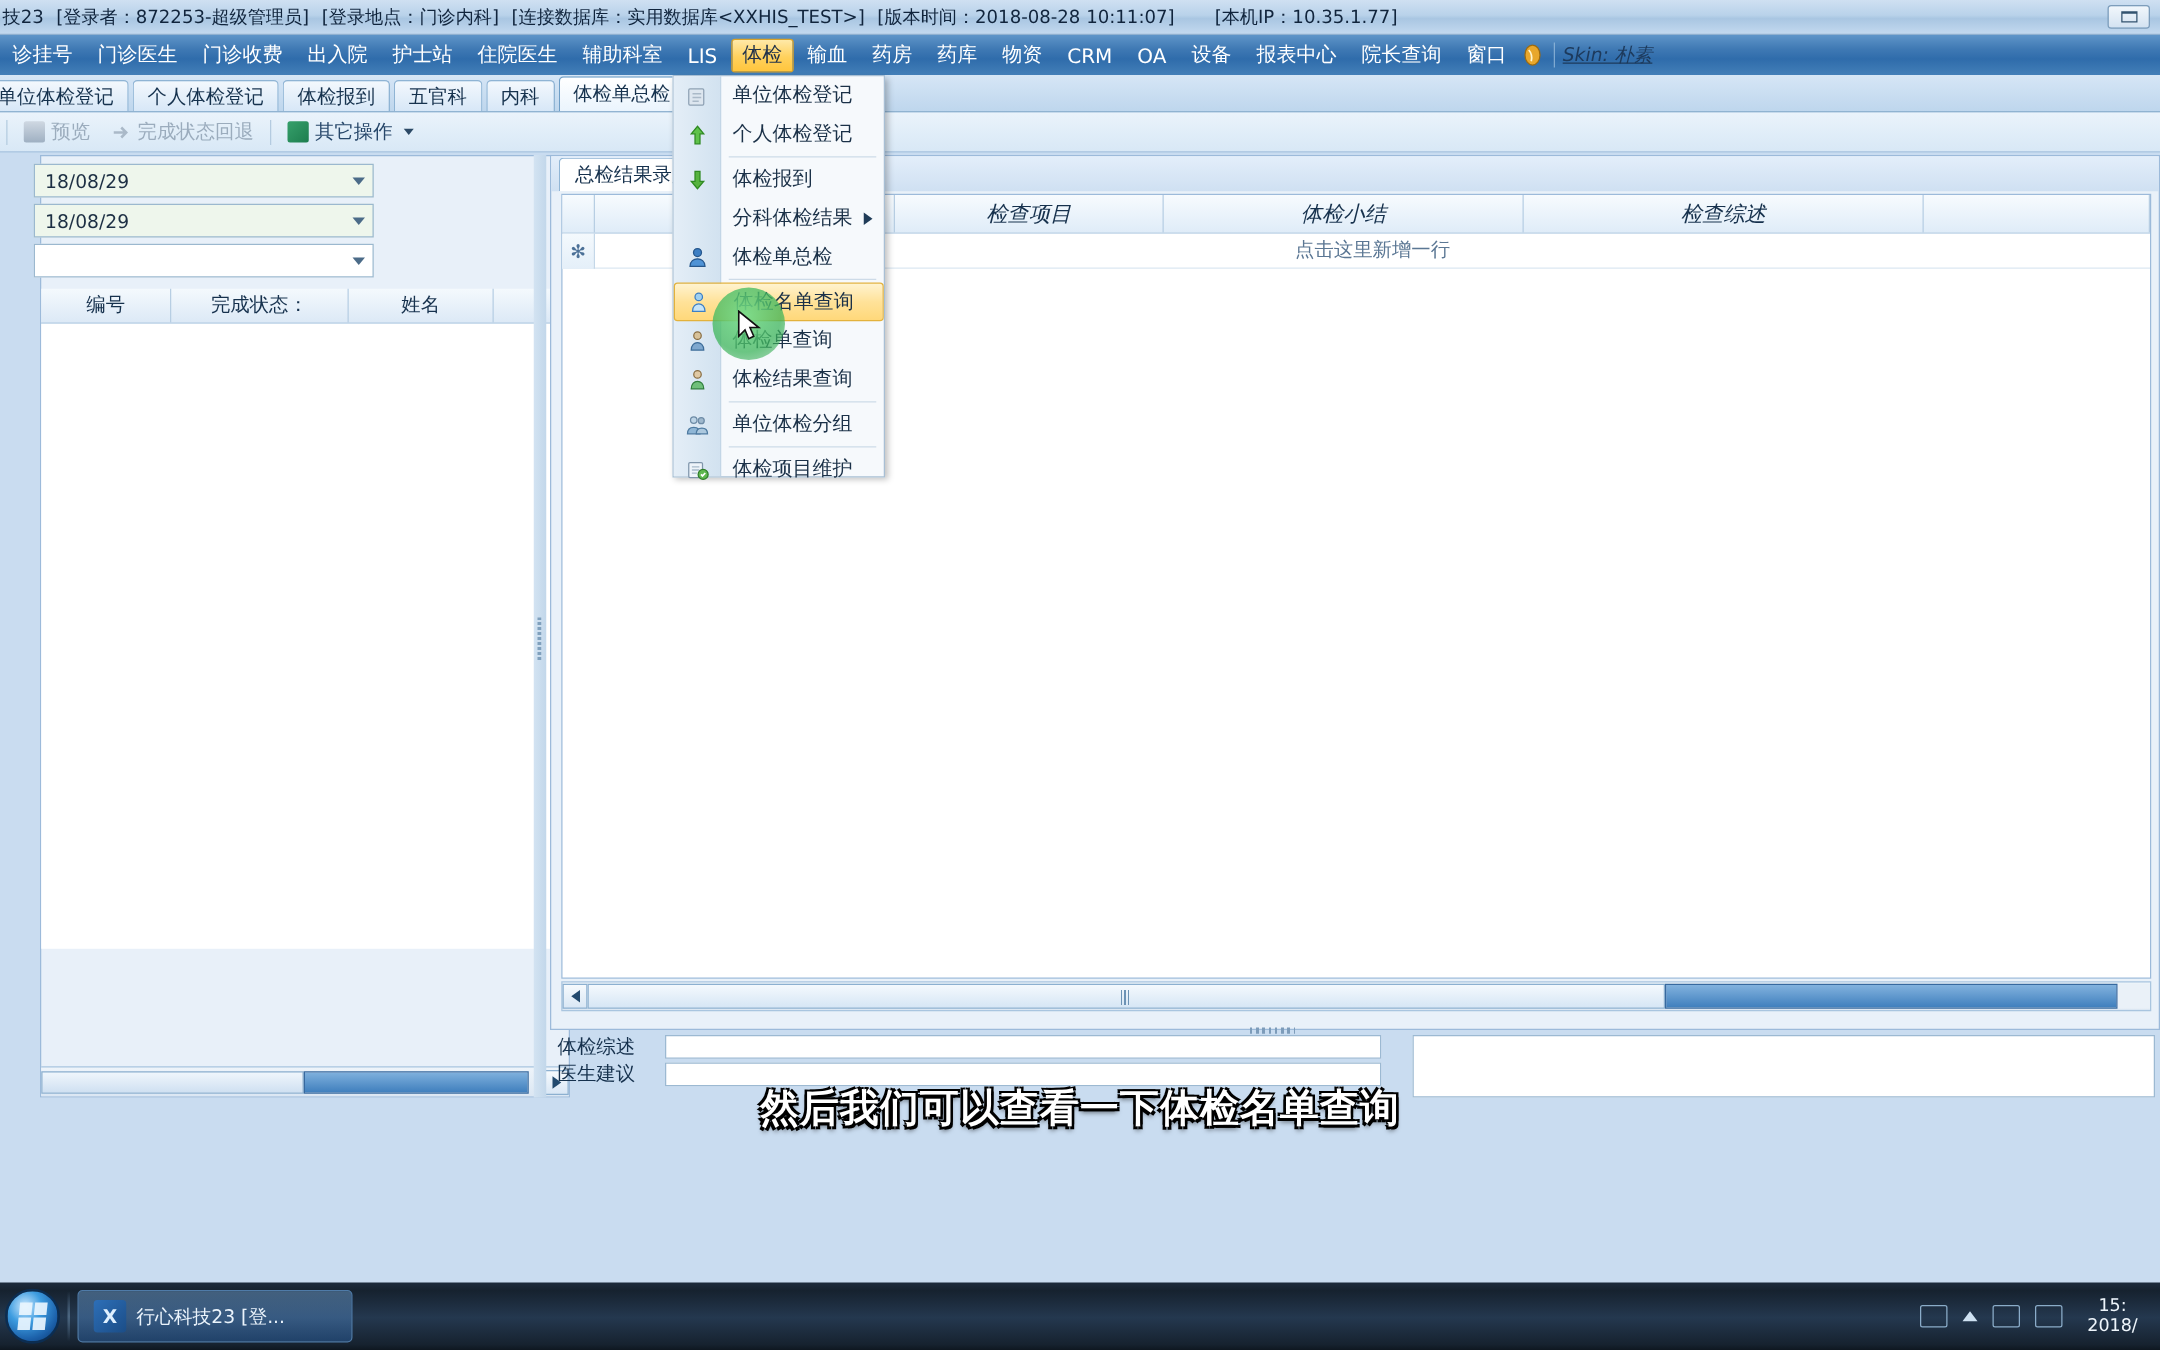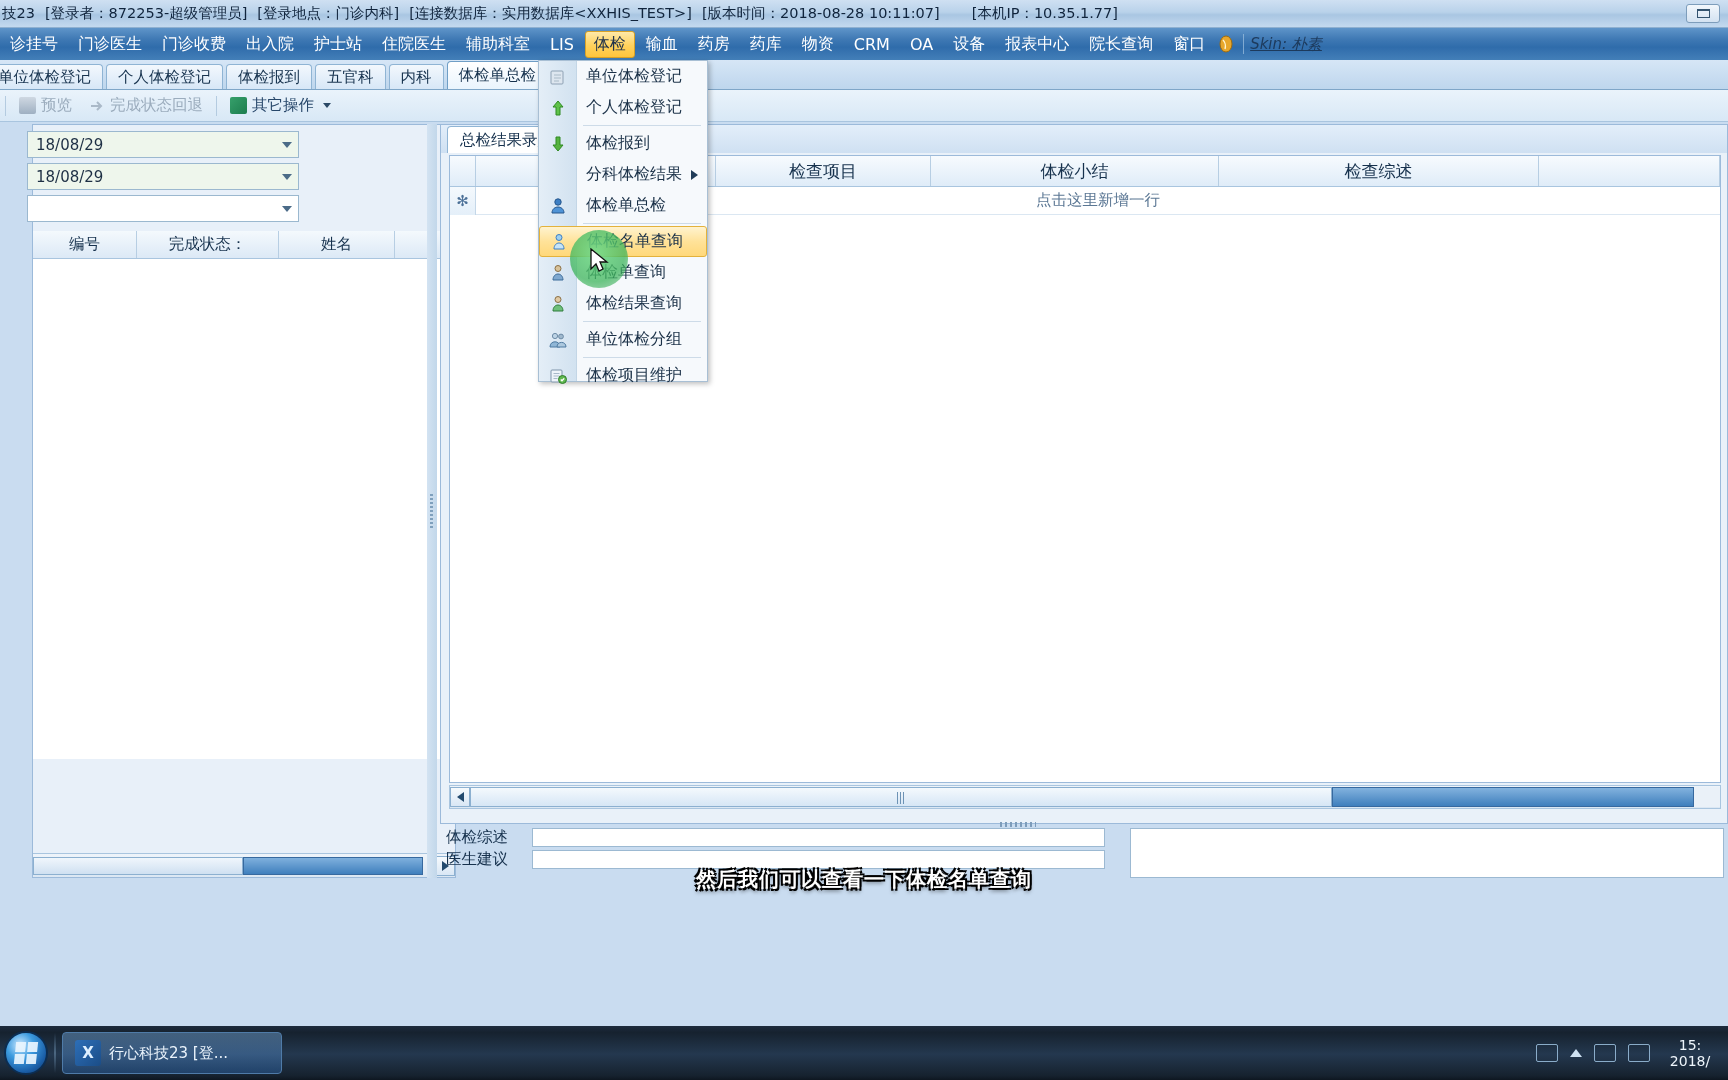--- a/index.html
+++ b/index.html
@@ -143,21 +143,21 @@
     height:28px; display:flex; align-items:flex-end; padding-left:6px;
     background:linear-gradient(180deg,#e3eefa,#cfe0f2);
   }
   .mtab{ height:24px; line-height:23px; padding:0 12px; margin-right:2px; font-size:15.5px;
     background:linear-gradient(180deg,#f6fafe,#dcebf9); border:1px solid #90b5d5; border-bottom:none;
     border-radius:4px 4px 0 0; color:#16314d;}
   .mtab.sel{ background:#ffffff; height:27px; line-height:26px;}
   #maingrid{ position:absolute; left:8px; top:30px; width:1272px; height:628px;
     background:#ffffff; border:1px solid #9cbada;}
   .mg-head{ display:flex; height:31px; background:linear-gradient(180deg,#f7fbfe,#dfecf8);
-    border-bottom:1px solid #a9c5df;}
+    border-bottom:1px solid #a9c5df;font-style:italic;}
   .mgh{ border-right:1px solid #b7cee3; display:flex; align-items:center; justify-content:center;
     font-size:17px; color:#16314d;}
   .mg-newrow{ display:flex; height:28px; border-bottom:1px solid #dbe7f2; background:#ffffff; align-items:center;}
   .mg-star{ width:26px; display:flex; align-items:center; justify-content:center; color:#4b7097; font-size:15px;
     background:linear-gradient(180deg,#f4f9fd,#e4eff9); height:28px; border-right:1px solid #c4d7e8;}
   .mg-newtext{ flex:1; text-align:center; color:#5b7794; font-size:15.5px;}
   #mg-hscroll{ position:absolute; left:8px; top:660px; width:1272px; height:24px;
     background:linear-gradient(180deg,#eef4fa,#dbe7f3); border:1px solid #a9c5df; display:flex; align-items:center;}
   .mgs-track{ flex:1; height:20px; position:relative; background:#eaf1f8;}
   .mgs-thumb{ position:absolute; left:0; top:0; width:862px; height:20px;
@@ -197,21 +197,21 @@
   
   #cursorblob{
     position:absolute; left:570px; top:230px; width:58px; height:58px; border-radius:50%;
     background:radial-gradient(circle at 45% 40%, rgba(120,220,140,.95), rgba(60,180,90,.75) 60%, rgba(50,160,80,.35));
     z-index:60; pointer-events:none;
   }
   #mousepointer{ position:absolute; left:589px; top:248px; z-index:61;}
   
   #subtitle{
     position:absolute; left:0; top:866px; width:1728px; text-align:center;
-    font-size:20px; font-weight:bold; color:#ffffff; z-index:70;
+    font-size:31px; font-weight:bold; color:#ffffff; z-index:70;
     text-shadow:-2px -2px 0 #000,2px -2px 0 #000,-2px 2px 0 #000,2px 2px 0 #000,0 3px 4px rgba(0,0,0,.6);
     letter-spacing:1px;
   }
   
   #taskbar{
     position:absolute; left:0; bottom:0; width:1728px; height:54px;
     background:linear-gradient(180deg,#1d2b3d 0%,#16222f 12%,#24384f 52%,#16222f 92%,#0e1720 100%);
     display:flex; align-items:center; z-index:80;
   }
   #startorb{

